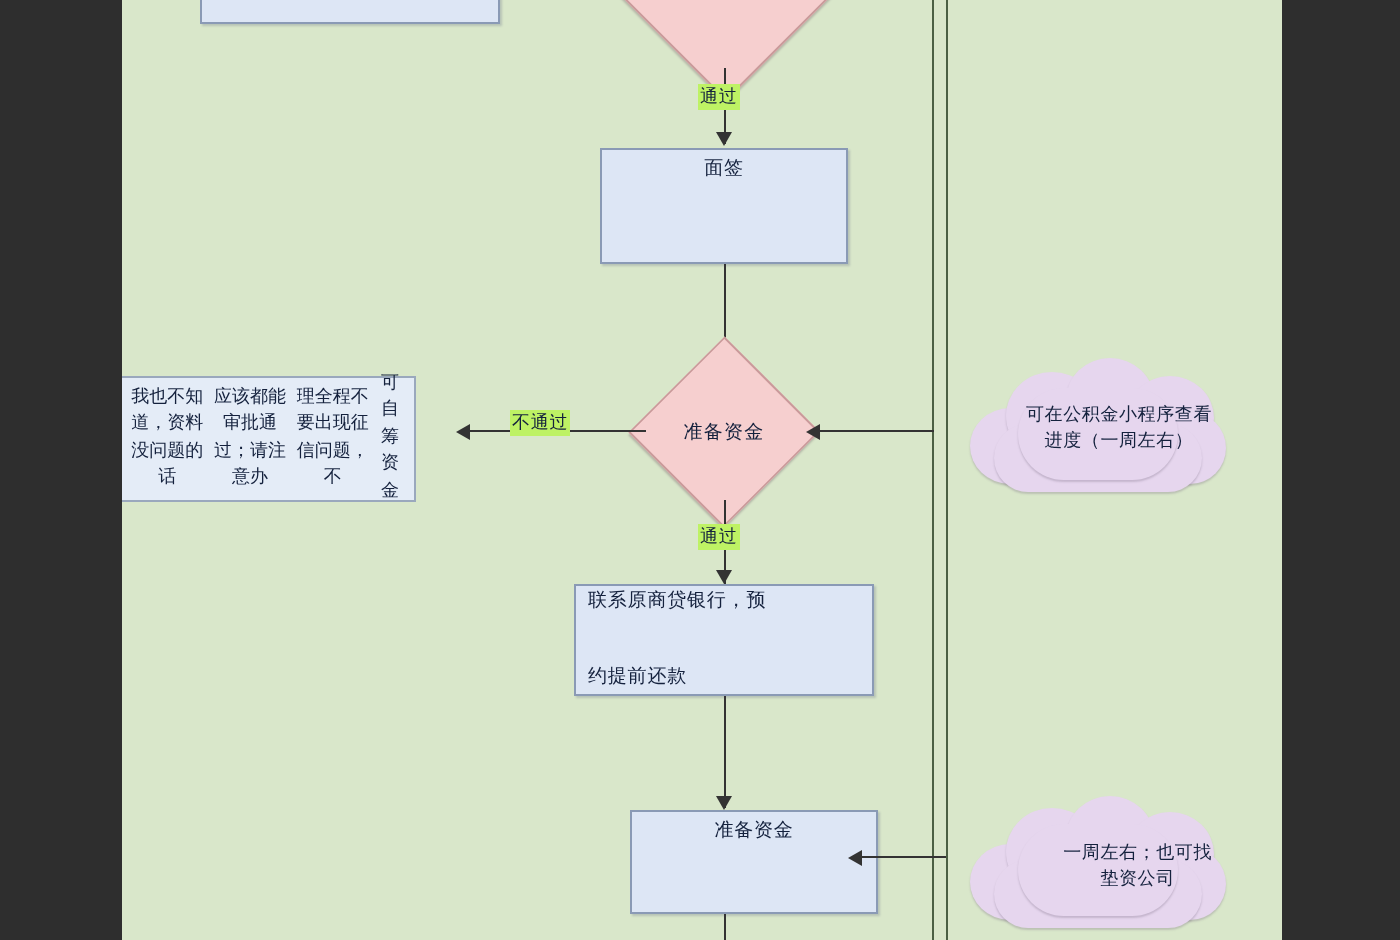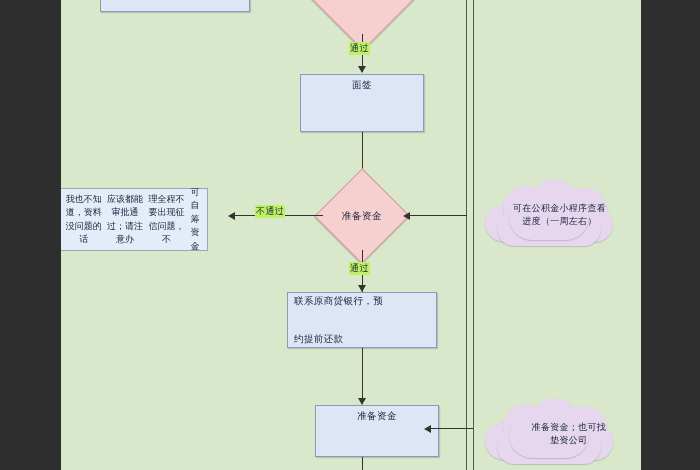--- a/index.html
+++ b/index.html
@@ -191,21 +191,21 @@
 
   <div class="cloud" style="left:420px;top:398px;width:135px;height:72px;">
     <div class="puff" style="left:4px;top:24px;width:40px;height:38px;"></div>
     <div class="puff" style="left:22px;top:6px;width:46px;height:44px;"></div>
     <div class="puff" style="left:52px;top:0px;width:44px;height:42px;"></div>
     <div class="puff" style="left:82px;top:8px;width:44px;height:42px;"></div>
     <div class="puff" style="left:96px;top:26px;width:36px;height:36px;"></div>
     <div class="puff" style="left:16px;top:32px;width:104px;height:34px;border-radius:26px;"></div>
     <div class="puff" style="left:28px;top:14px;width:80px;height:46px;border-radius:30px;"></div>
     <div class="ctext">
-      <div>准备资金；也可找</div>
+      <div>一周左右；也可找</div>
       <div>垫资公司</div>
     </div>
   </div>
 
 </div>
 
 <div id="frame-left"></div>
 <div id="frame-right"></div>
 
 </body></html>

